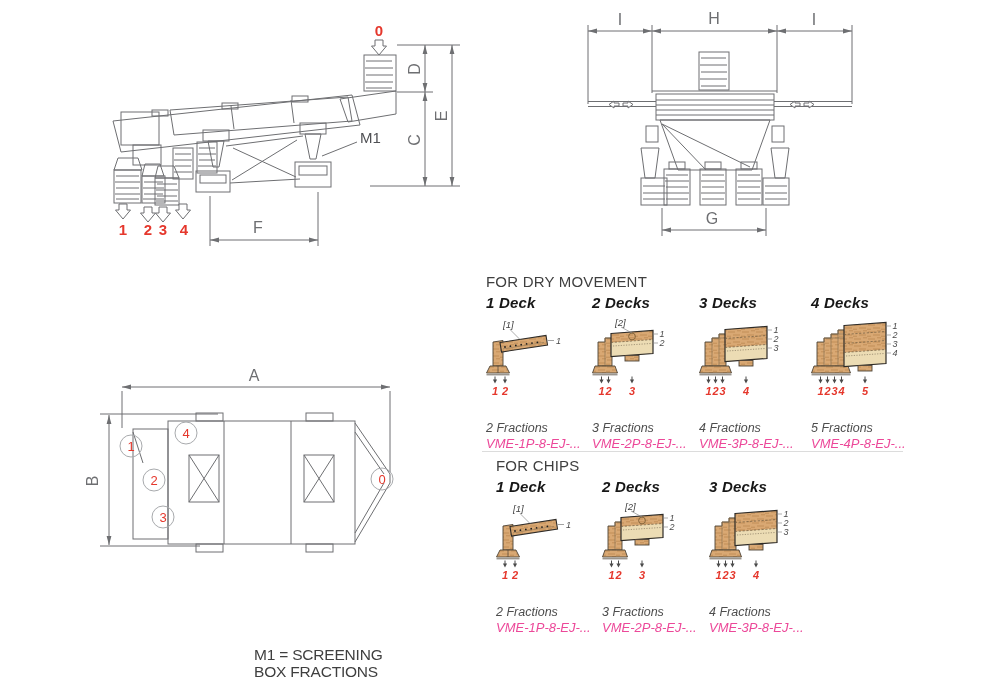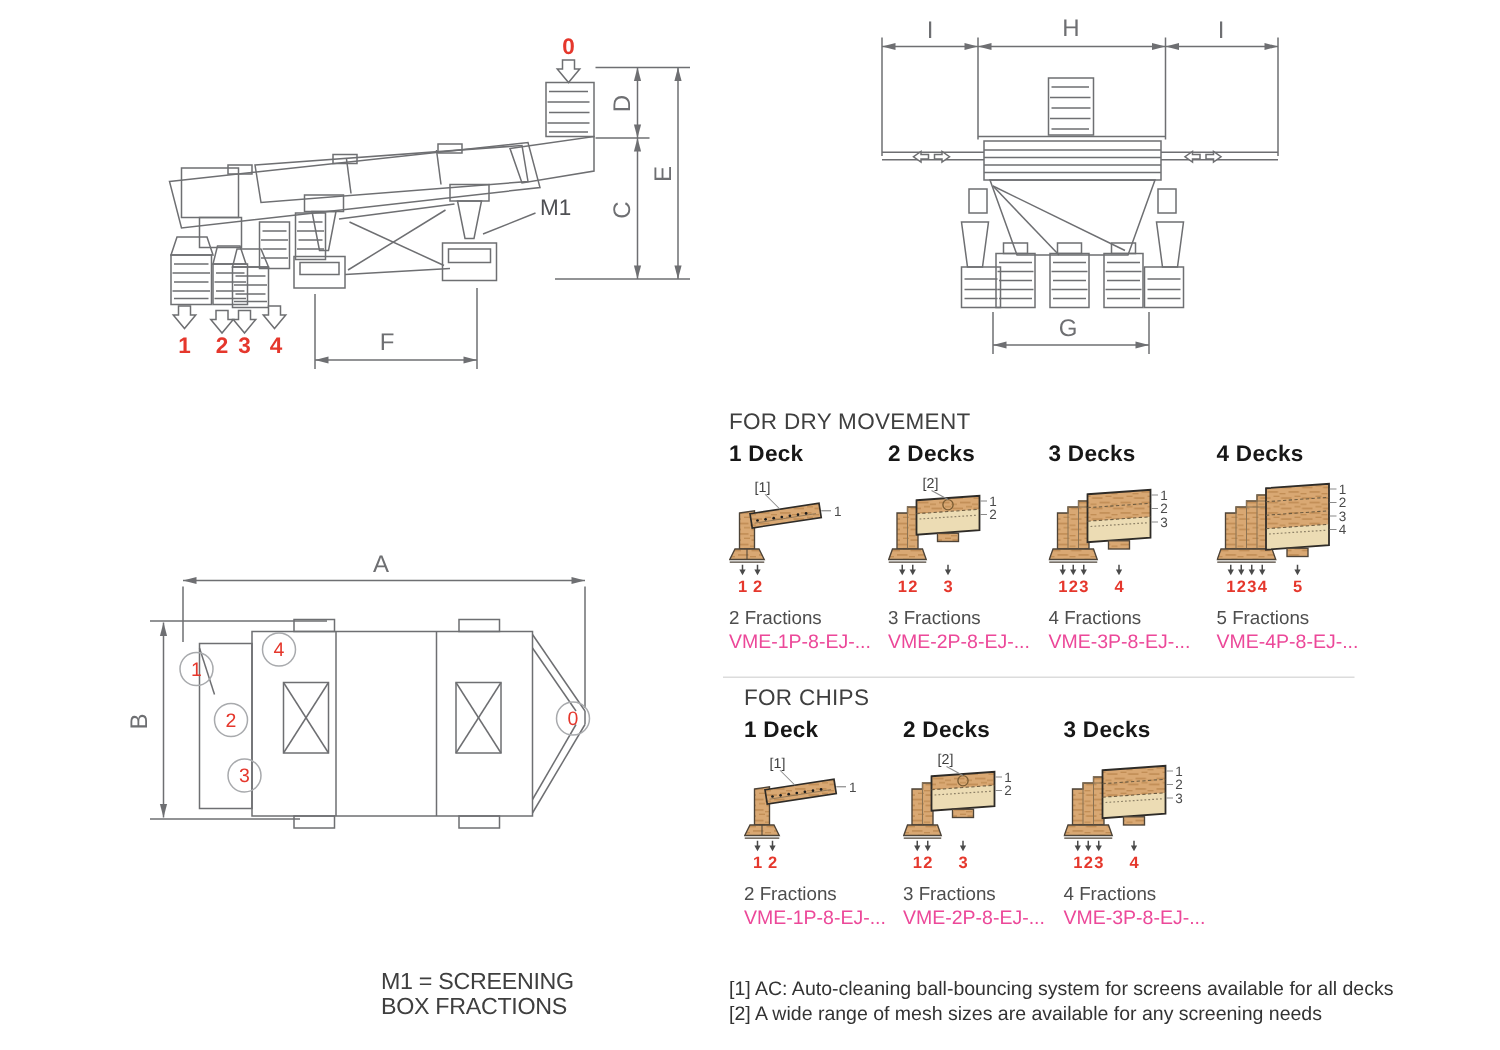--- a/index.html
+++ b/index.html
@@ -9,24 +9,24 @@
   .tech{position:absolute;left:0;top:0;}
   .dim{font-size:16px;fill:#6e6f72;}
   .m1{font-size:15px;fill:#4f5054;}
   .redbig{font-size:15px;font-weight:bold;fill:var(--red);}
   .circ{font-size:13px;fill:var(--red);}
   .dk-red{font-size:11px;font-weight:bold;fill:var(--red);}
   .dk-lbl{font-size:9px;fill:#4a4a4a;}
   .dk-note{font-size:9.5px;fill:#3f3f3f;}
   .panel-sec{position:absolute;width:460px;}
   .sec-title{font-size:15px;color:#3f3f3f;letter-spacing:.2px;}
-  .col{position:absolute;top:21px;width:104px;}
+  .col{position:absolute;top:21px;width:104px;font-style:italic;}
   .col h3{margin:0 0 5px 0;font-size:15px;font-weight:bold;color:#171717;letter-spacing:.2px;}
   .deck{display:block;}
-  .fr{margin-top:5px;font-size:12.5px;color:#4d4d4d;line-height:15px;}
+  .fr{margin-top:21px;font-size:12.5px;color:#4d4d4d;line-height:15px;}
   .mdl{font-size:13px;color:#ec4899;line-height:15px;}
   .divider{position:absolute;left:482px;top:451px;width:421px;height:1px;background:#dcdcdc;}
   .legend{position:absolute;top:646px;font-size:15.5px;color:#3f3f3f;line-height:17px;letter-spacing:-.2px;}
   .lg1{left:66px;} .lg2{left:254px;}
   .footnotes{position:absolute;left:486px;top:651px;font-size:13px;color:#333;line-height:16.5px;}
 </style>
 </head>
 <body>
 
 <div class="canvas">
@@ -534,18 +534,14 @@
         </svg>
       <div class="fr">4 Fractions</div>
       <div class="mdl">VME-3P-8-EJ-...</div>
     </div>
   </div>
 
   <div class="legend lg2">
     <div>M1 = SCREENING</div>
     <div>BOX FRACTIONS</div>
   </div>
-  <div class="footnotes">
-    <div>[1] AC: Auto-cleaning ball-bouncing system for screens available for all decks</div>
-    <div>[2] A wide range of mesh sizes are available for any screening needs</div>
-  </div>
 
 </div>
 
 </body></html>

